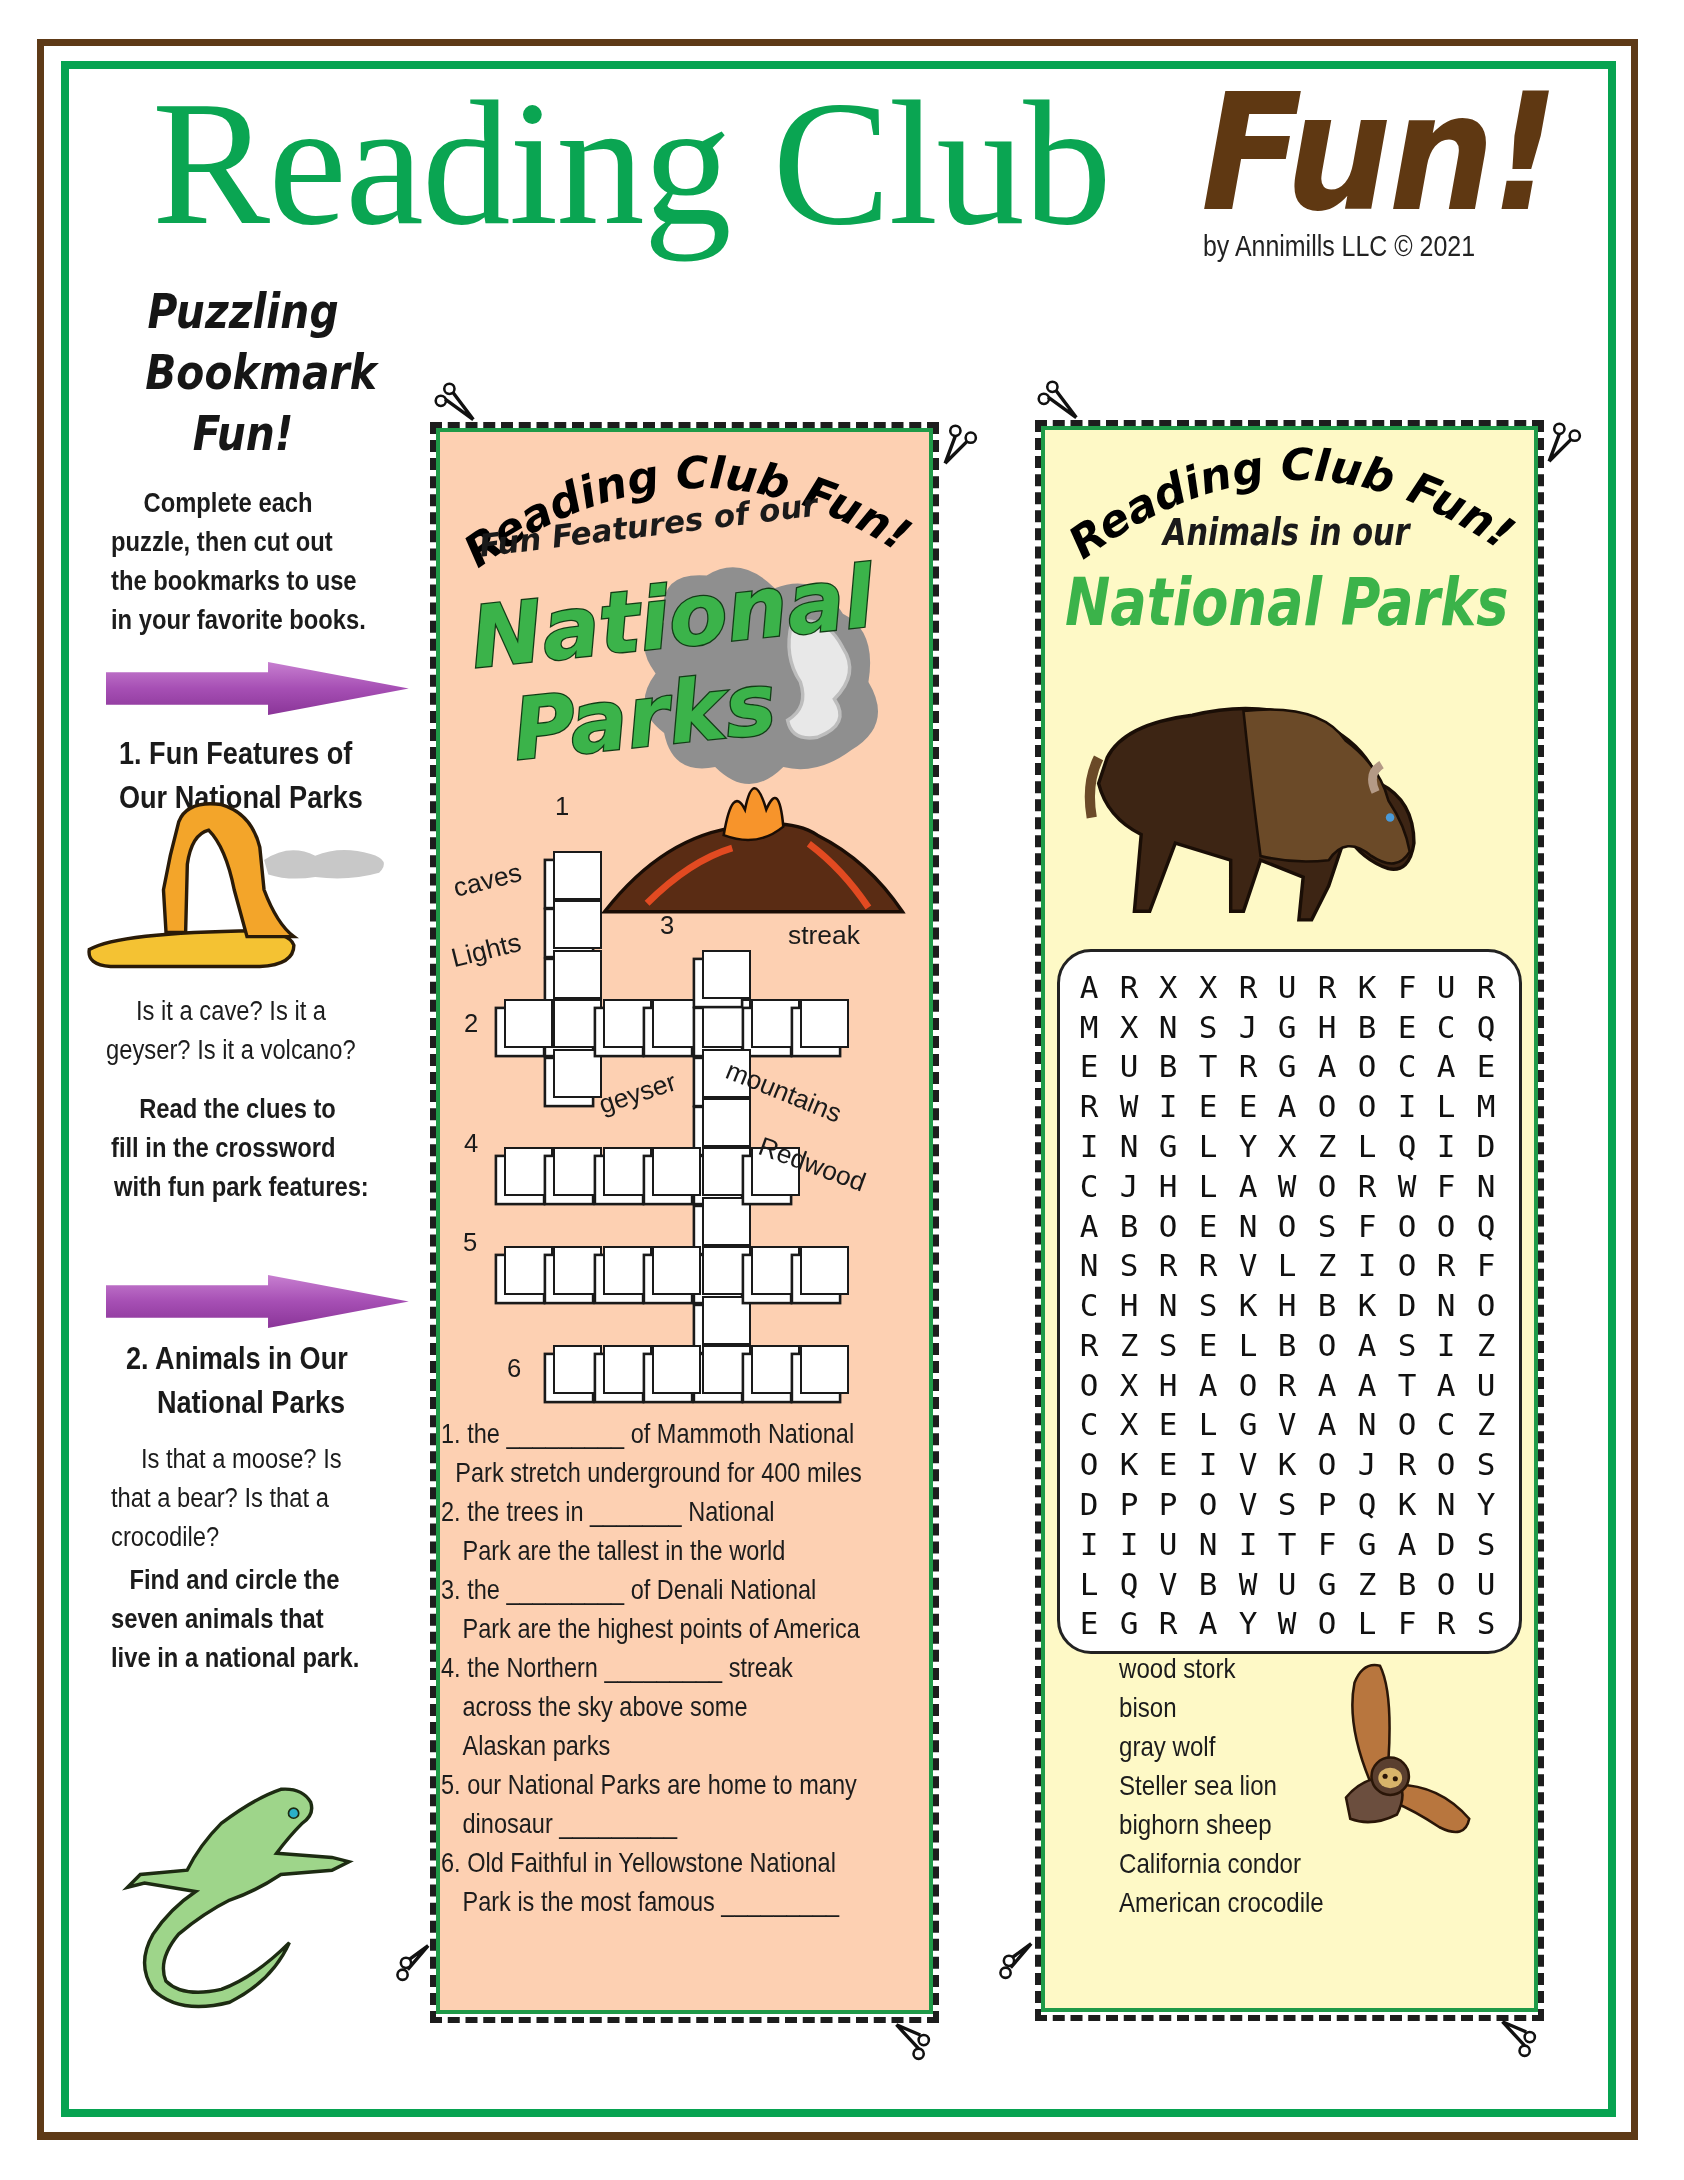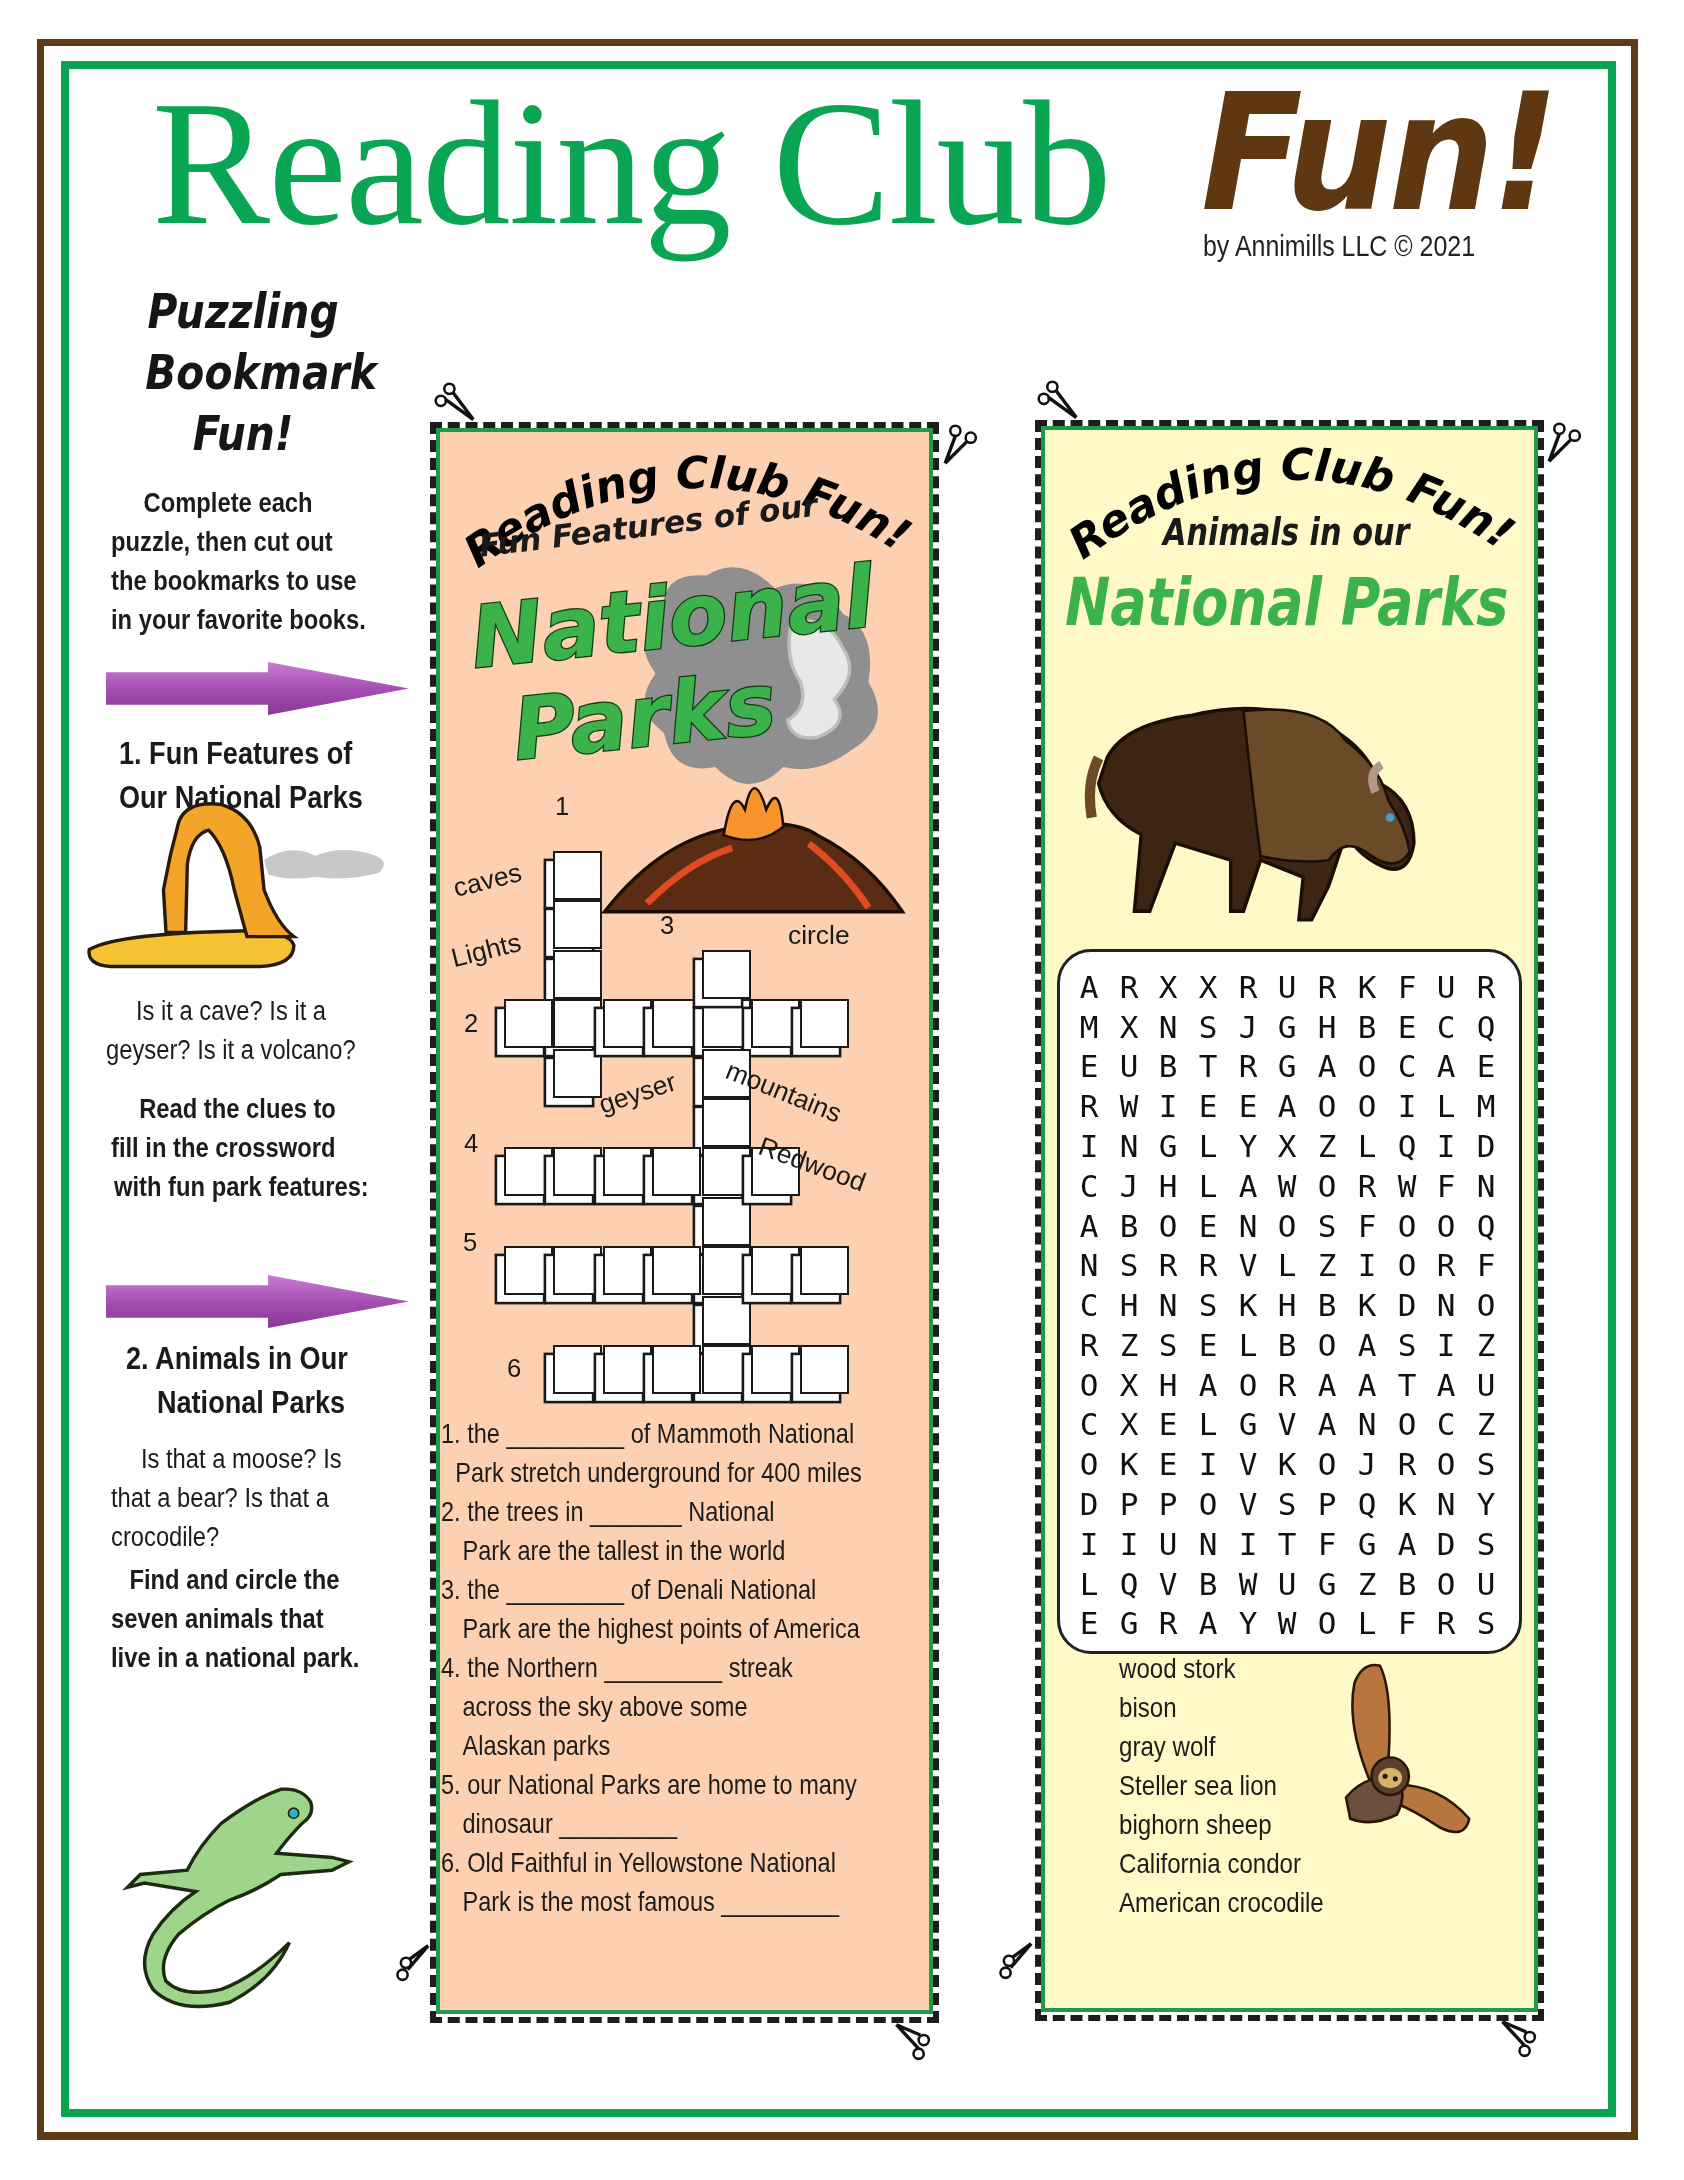--- a/index.html
+++ b/index.html
@@ -206,21 +206,21 @@
 
 <div class="cw-num" style="left:555px; top:792px;">1</div>
 <div class="cw-num" style="left:464px; top:1009px;">2</div>
 <div class="cw-num" style="left:660px; top:911px;">3</div>
 <div class="cw-num" style="left:464px; top:1129px;">4</div>
 <div class="cw-num" style="left:463px; top:1228px;">5</div>
 <div class="cw-num" style="left:507px; top:1354px;">6</div>
 
 <div class="cw-word" style="left:453px; top:865px; transform:rotate(-14deg);">caves</div>
 <div class="cw-word" style="left:451px; top:935px; transform:rotate(-14deg);">Lights</div>
-<div class="cw-word" style="left:788px; top:920px;">circle</div>
+<div class="cw-word" style="left:788px; top:920px;">streak</div>
 <div class="cw-word" style="left:598px; top:1078px; transform:rotate(-18deg);">geyser</div>
 <div class="cw-word" style="left:733px; top:1055px; transform:rotate(22deg); transform-origin:left top;">mountains</div>
 <div class="cw-word" style="left:765px; top:1131px; transform:rotate(20deg); transform-origin:left top;">Redwood</div>
 
 <div class="abs clue" style="left:441px; top:1414px;">
   <div>1. the _________ of Mammoth National</div>
   <div class="ind" style="padding-left:17px">Park stretch underground for 400 miles</div>
   <div>2. the trees in  _______ National</div>
   <div class="ind">Park are the tallest in the world</div>
   <div>3. the _________ of Denali National</div>

